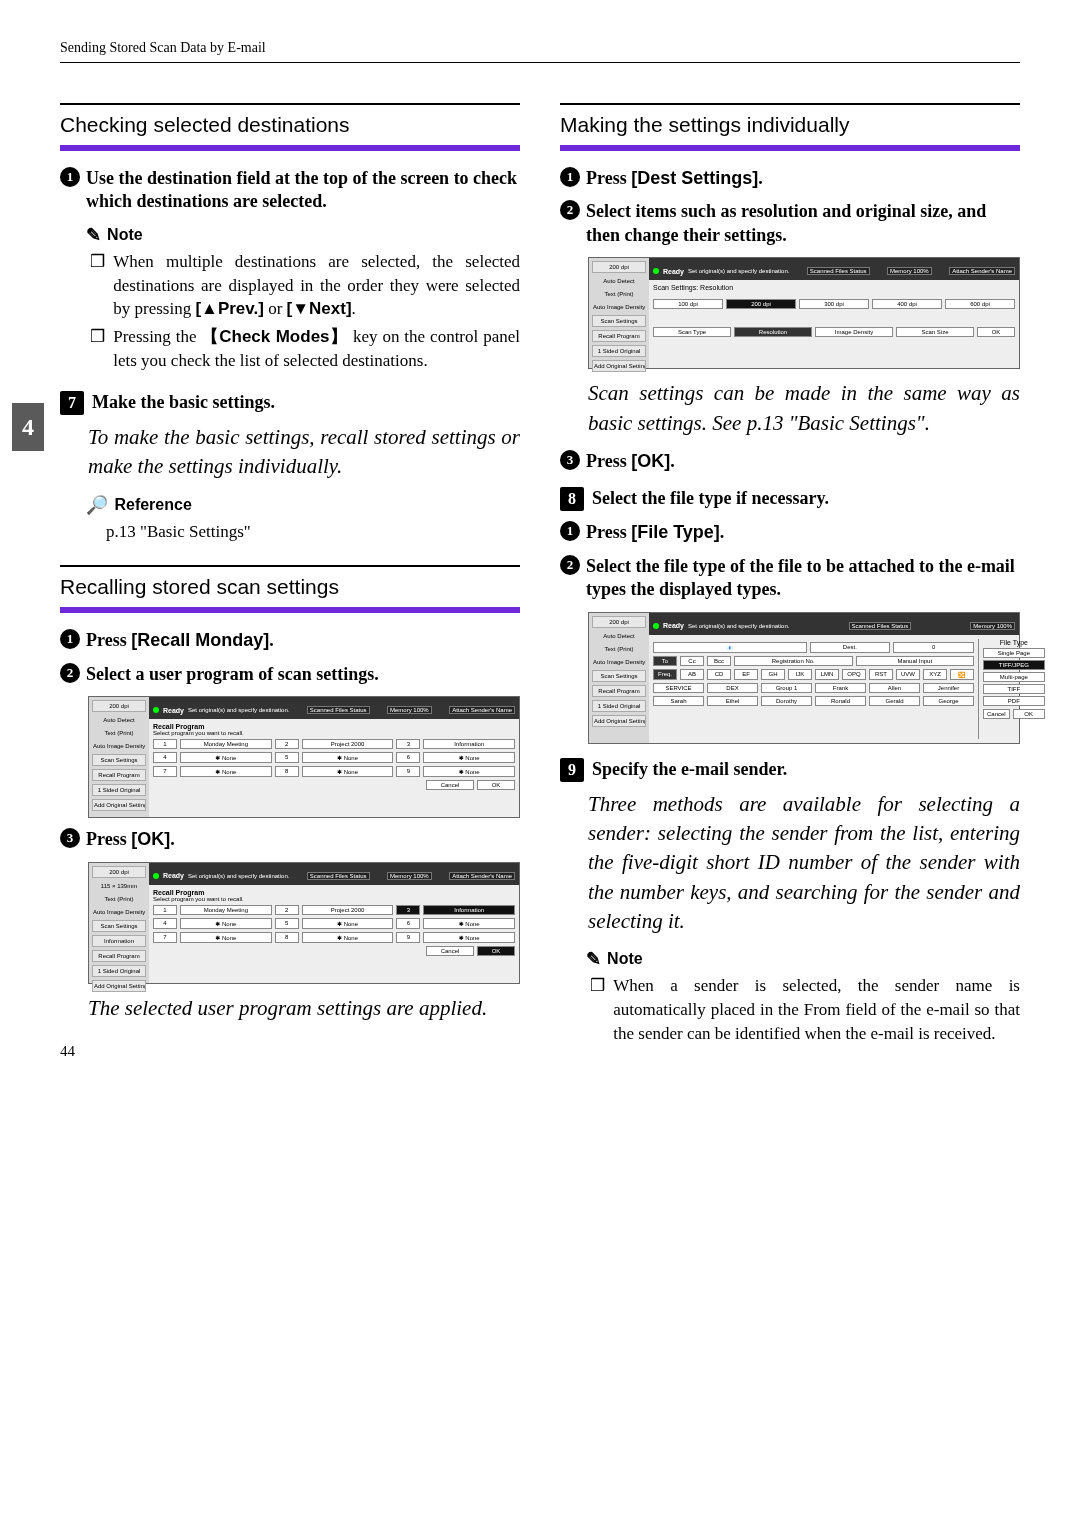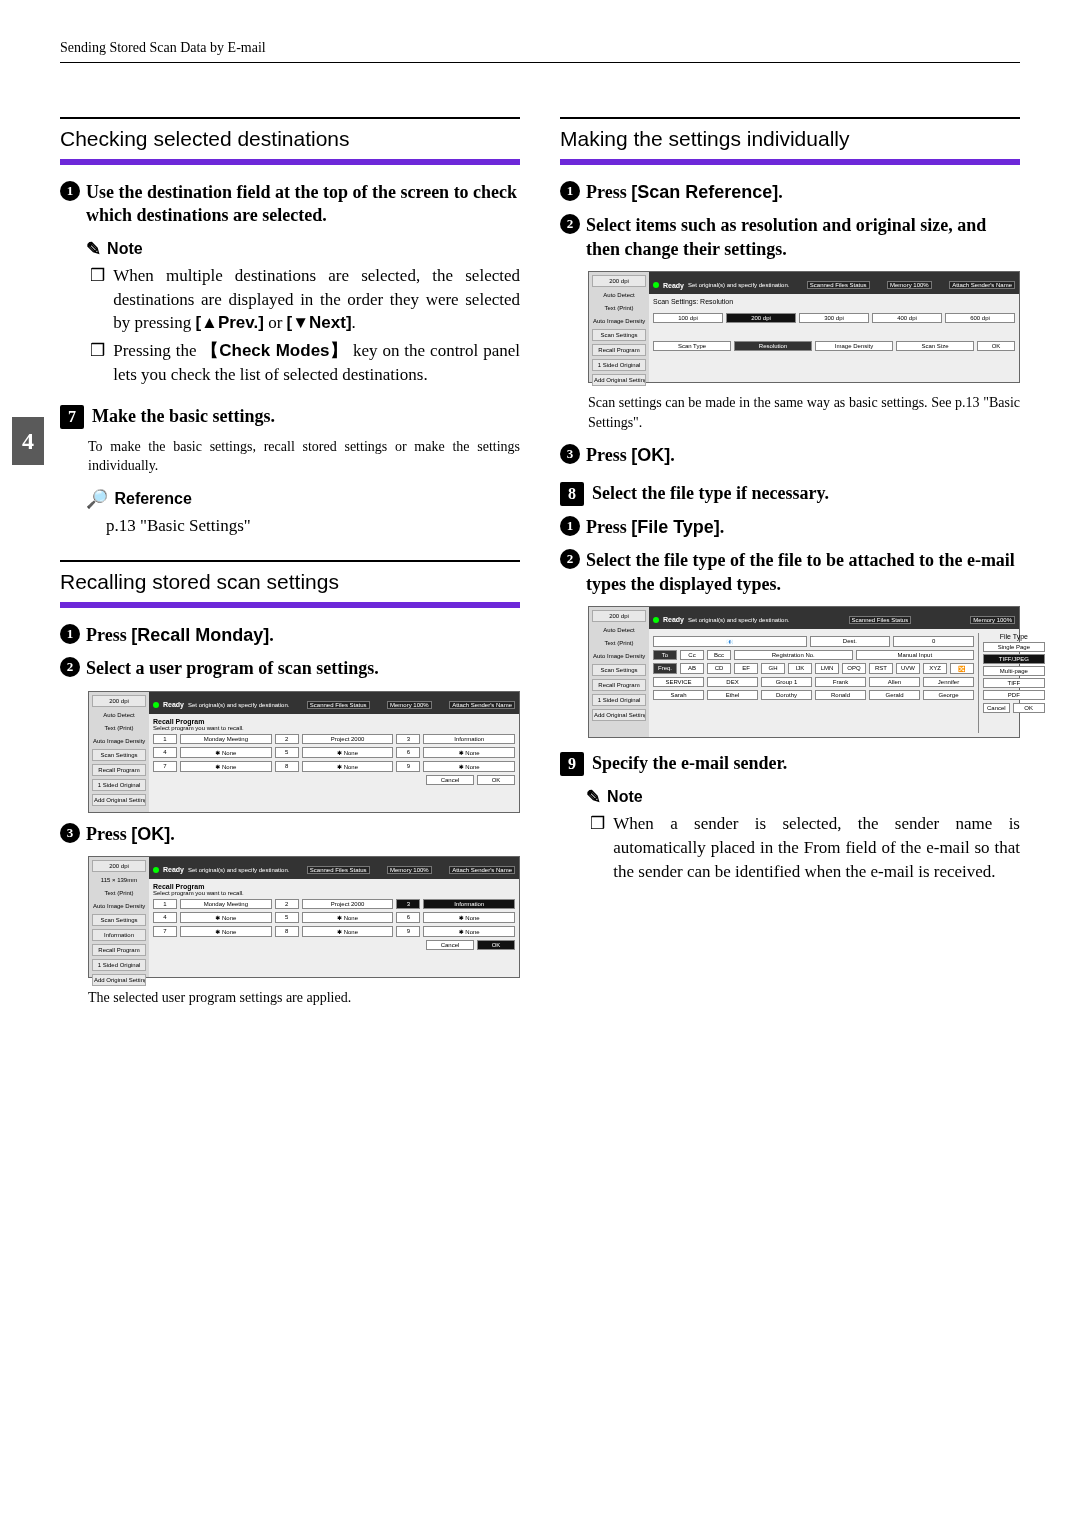--- a/index.html
+++ b/index.html
@@ -10,21 +10,21 @@
     color: #000;
     width: 1080px;
   }
   .page {
     padding: 40px 60px 30px 60px;
   }
   .header {
     font-size: 14px;
     border-bottom: 1px solid #000;
     padding-bottom: 6px;
-    margin-bottom: 44px;
+    margin-bottom: 30px;
   }
   .columns {
     display: flex;
     gap: 40px;
   }
   .col {
     flex: 1;
     position: relative;
   }
   .chapter-tab {
@@ -81,24 +81,25 @@
     justify-content: center;
     margin-right: 6px;
     flex-shrink: 0;
   }
   .step-text {
     font-size: 18px;
     font-weight: bold;
     line-height: 1.3;
   }
   .body-text {
-    font-size: 14px;
+    font-size: 21px;
     line-height: 1.4;
     margin: 8px 0 12px 28px;
     text-align: justify;
+    font-style: italic;
   }
   .note-head {
     display: flex;
     align-items: center;
     font-weight: bold;
     font-size: 16px;
     margin: 10px 0 4px 26px;
     font-family: Arial, sans-serif;
   }
   .note-icon {
@@ -361,29 +362,30 @@
           </div>
           <div class="row" style="justify-content:flex-end;">
             <div class="btn" style="flex:0 0 40px;">Cancel</div>
             <div class="btn btn-sel" style="flex:0 0 30px;">OK</div>
           </div>
         </div>
       </div>
 
       <div class="body-text">The selected user program settings are applied.</div>
 
+      <div class="page-num">44</div>
     </div>
 
     <div class="col">
       <div class="section-title">Making the settings individually</div>
 
       <div class="step-line">
         <span class="step-num-circle">1</span>
         <span class="step-text">
-          <span>Press </span><span class="btn-label">[Scan Reference]</span><span>.</span>
+          <span>Press </span><span class="btn-label">[Dest Settings]</span><span>.</span>
         </span>
       </div>
       <div class="step-line">
         <span class="step-num-circle">2</span>
         <span class="step-text">Select items such as resolution and original size, and then change their settings.</span>
       </div>
 
       <div class="screenshot" style="height:110px;">
         <div class="ss-left">
           <div>200 dpi</div>
@@ -522,20 +524,21 @@
               <div class="btn" style="flex:0 0 24px;">OK</div>
             </div>
           </div>
         </div>
       </div>
 
       <div class="step-line" style="margin-top:14px;">
         <span class="step-num-big">9</span>
         <span class="step-text">Specify the e-mail sender.</span>
       </div>
+      <div class="body-text">Three methods are available for selecting a sender: selecting the sender from the list, entering the five-digit short ID number of the sender with the number keys, and searching for the sender and selecting it.</div>
 
       <div class="note-head">
         <span class="note-icon">✎</span>
         <span>Note</span>
       </div>
       <div class="bullet-row">
         <span class="bullet-sym">❒</span>
         <span>When a sender is selected, the sender name is automatically placed in the From field of the e-mail so that the sender can be identified when the e-mail is received.</span>
       </div>
     </div>

